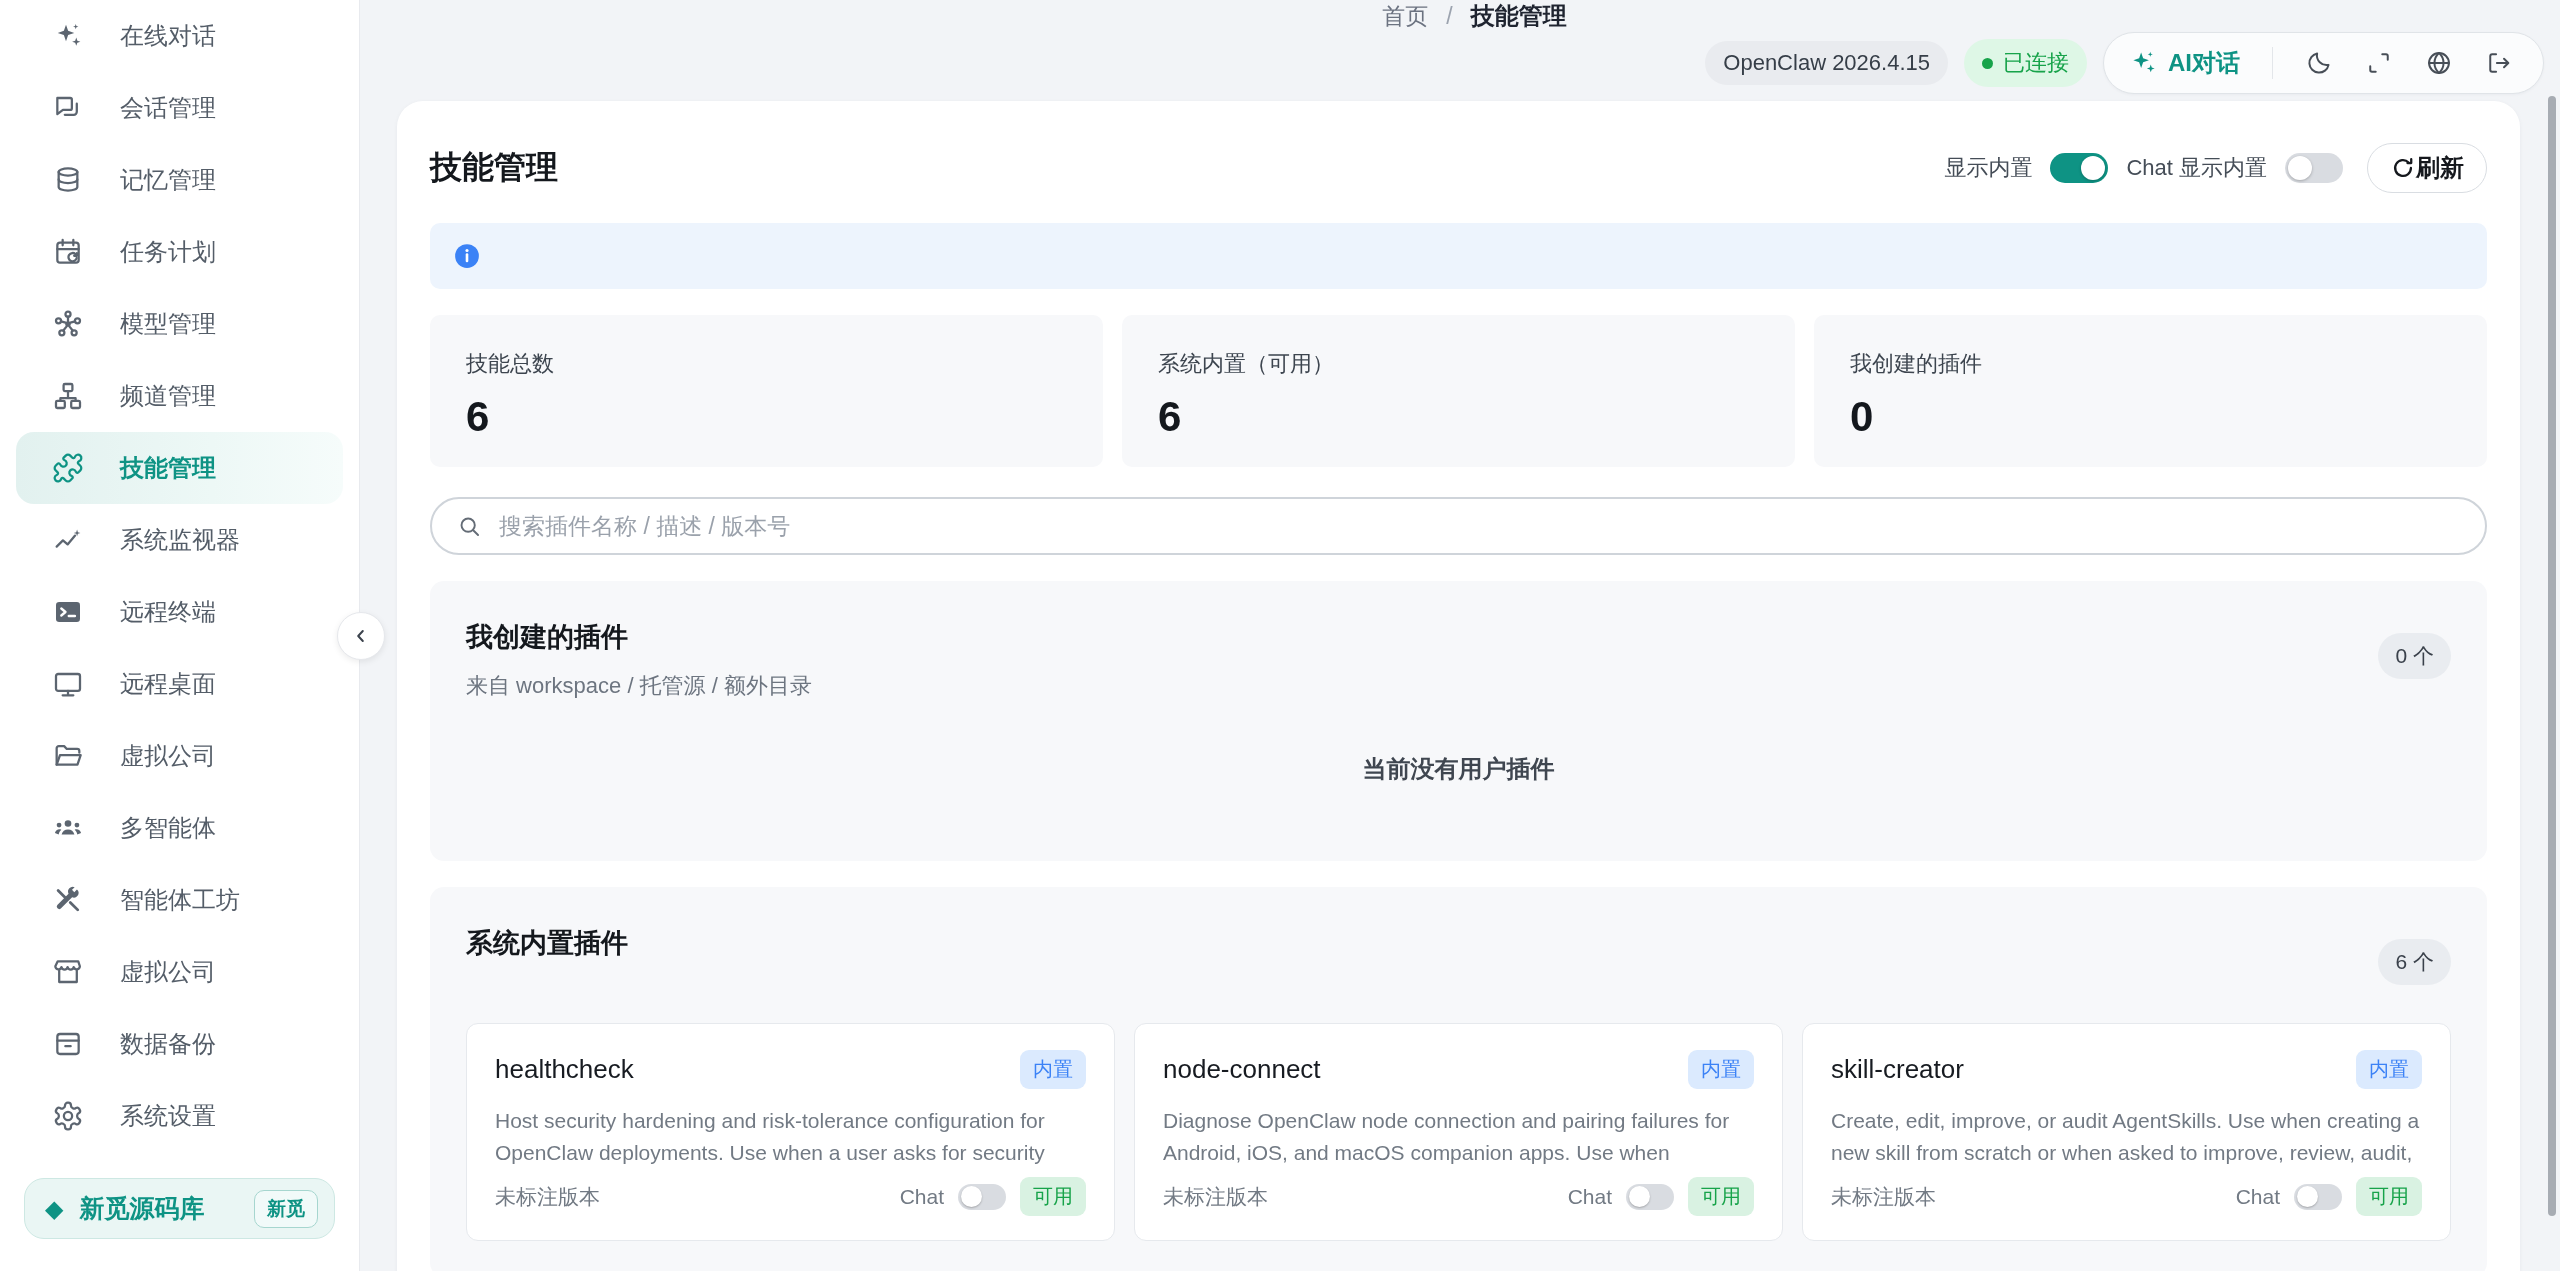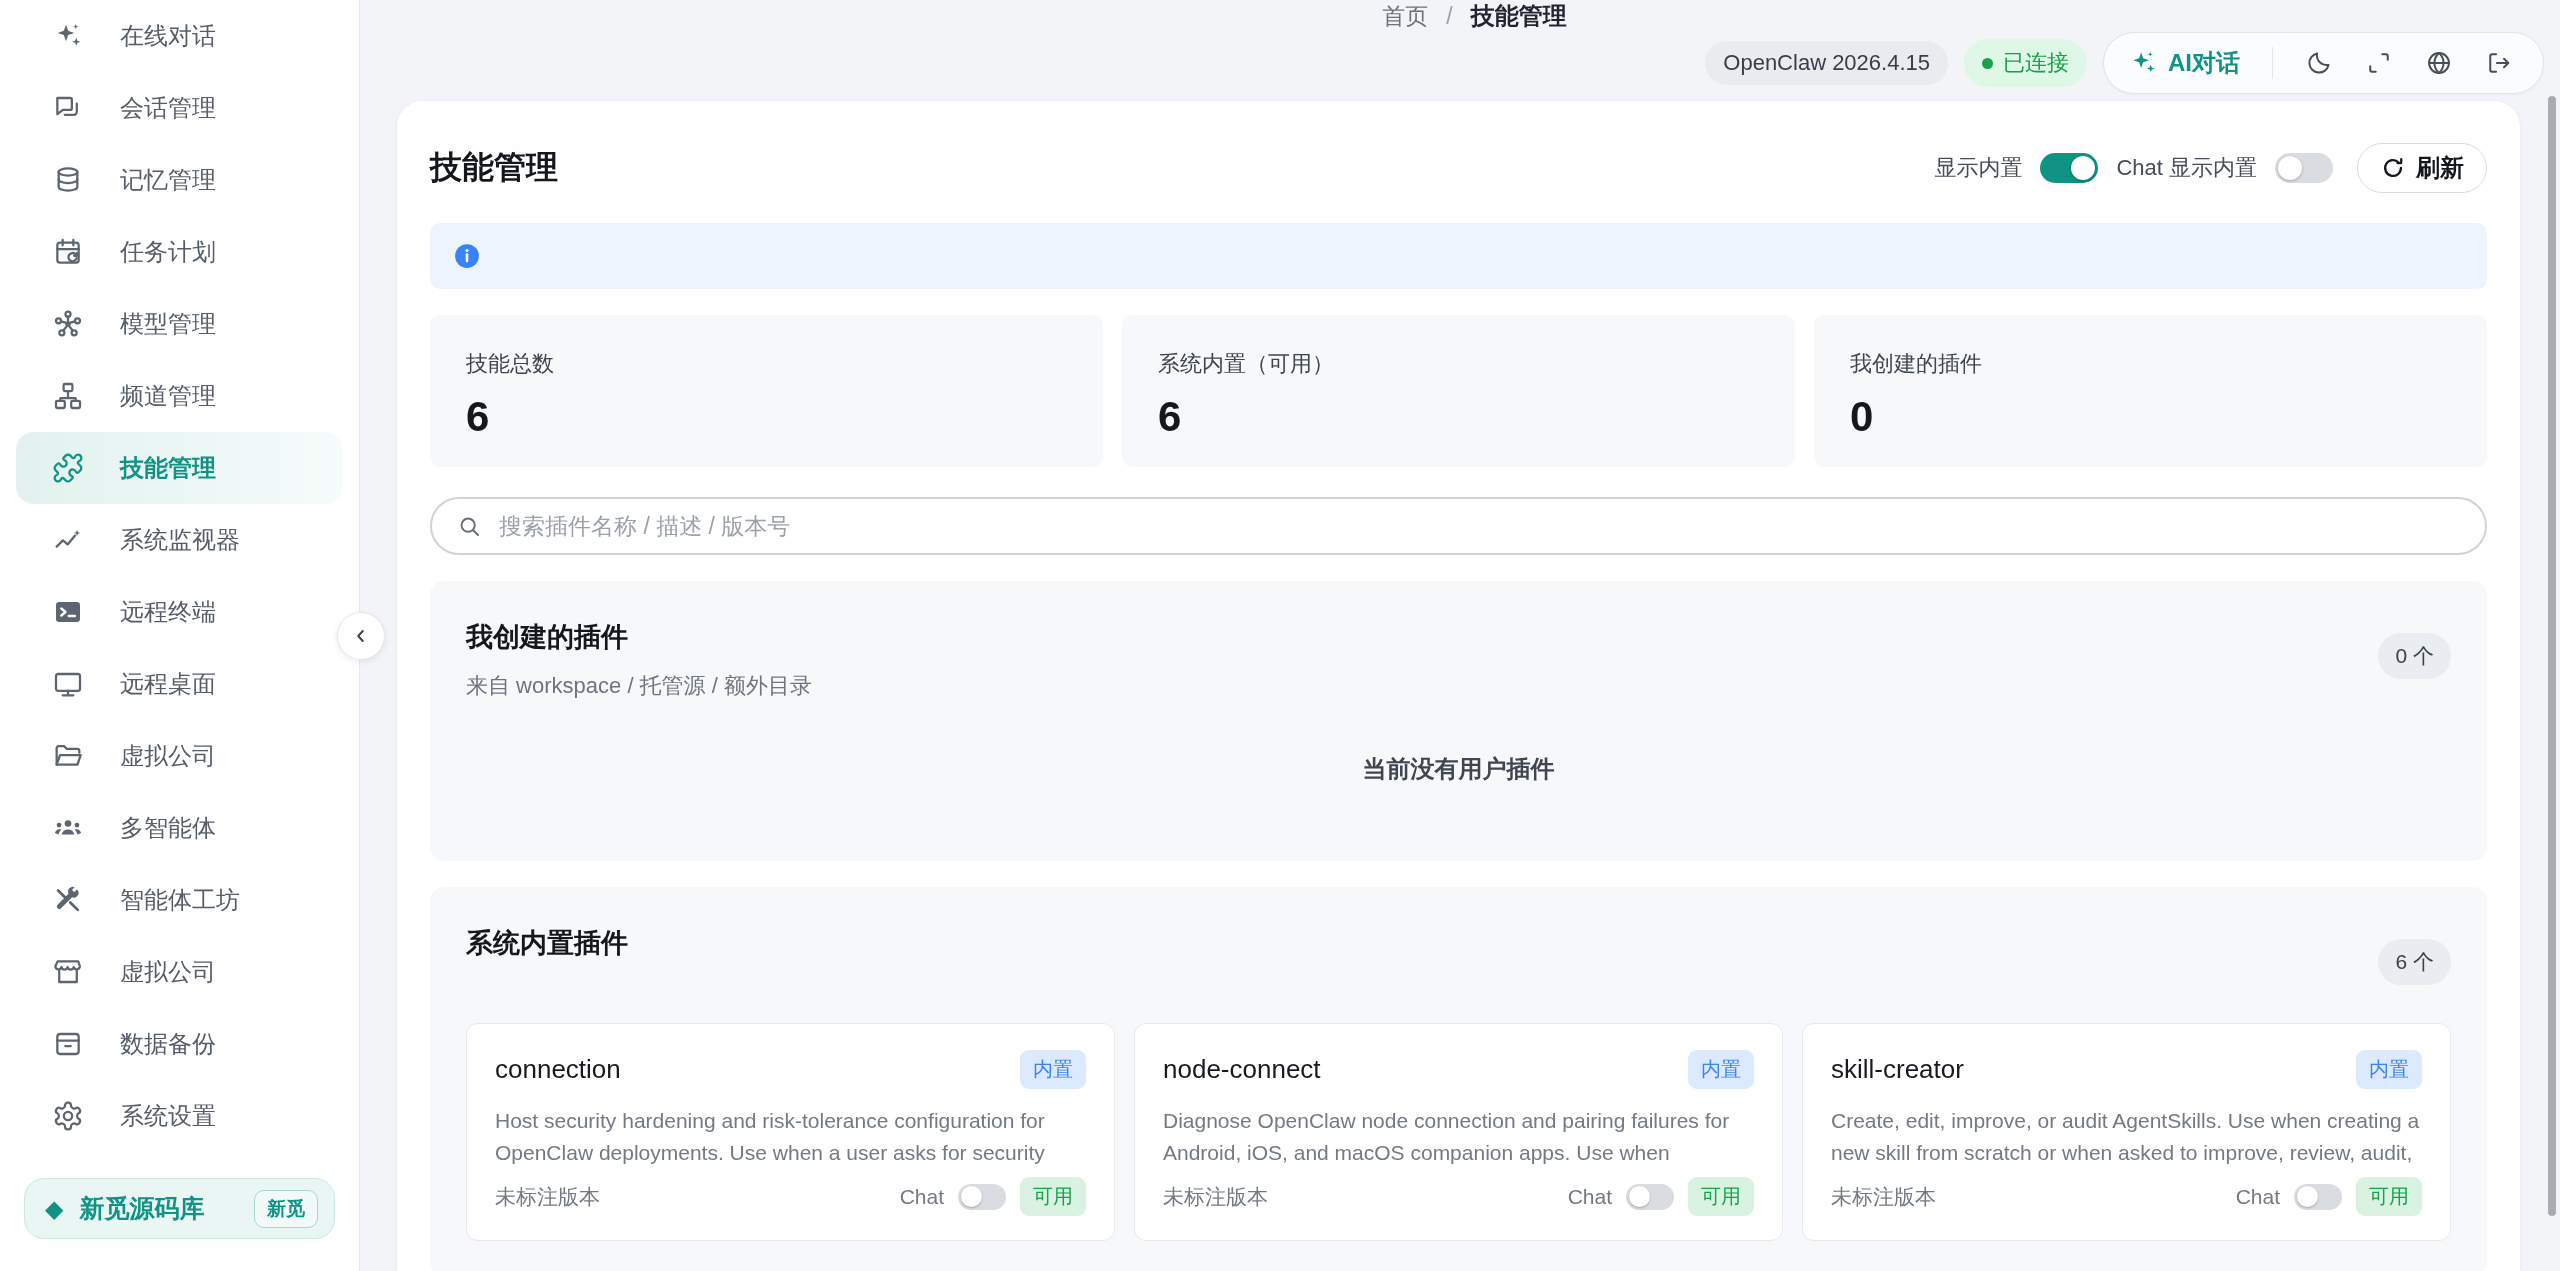--- a/index.html
+++ b/index.html
@@ -59,21 +59,21 @@
   .card-head{display:flex;align-items:center;}
   .page-title{font-size:32px;font-weight:bold;color:#14181d;}
   .head-controls{margin-left:auto;display:flex;align-items:center;gap:18px;font-size:22px;color:#454d57;}
   .switch{width:58px;height:30px;border-radius:16px;position:relative;cursor:pointer;flex:0 0 58px;}
   .switch .knob{position:absolute;top:3px;width:24px;height:24px;border-radius:50%;background:#ffffff;
     box-shadow:0 1px 3px rgba(0,0,0,.25);}
   .switch.on{background:#0e9384;}
   .switch.on .knob{right:3px;}
   .switch.off{background:#d9dce1;}
   .switch.off .knob{left:3px;}
-  .refresh-btn{display:flex;align-items:center;gap:10px;height:48px;padding:0 22px;margin-left:6px;
+  .refresh-btn{display:flex;align-items:center;height:48px;padding:0 22px;margin-left:6px;
     border:1px solid #d9dde2;border-radius:26px;background:#ffffff;color:#15181d;
     font-size:24px;font-weight:bold;cursor:pointer;}
   .refresh-btn .ric{width:26px;height:26px;}
 
   .info-banner{margin-top:30px;background:#edf4fd;border-radius:10px;height:66px;
     display:flex;align-items:center;gap:18px;padding:0 22px;font-size:24px;color:#262e3a;}
   .info-ic{width:30px;height:30px;flex:0 0 30px;}
 
   .stats{margin-top:26px;display:grid;grid-template-columns:1fr 1fr 1fr;gap:19px;}
   .stat-card{background:#f7f8fa;border-radius:10px;height:152px;box-sizing:border-box;padding:34px 36px;}
@@ -388,21 +388,21 @@
       <div>
         <div class="panel-title">系统内置插件</div>
       </div>
       <span class="count-badge">6 个</span>
     </div>
 
     <div class="plugin-grid">
 
       <div class="plugin-card">
         <div class="pc-head">
-          <span class="pc-name">connection</span>
+          <span class="pc-name">healthcheck</span>
           <span class="pc-badge">内置</span>
         </div>
         <div class="pc-desc">Host security hardening and risk-tolerance configuration for OpenClaw deployments. Use when a user asks for security audits, firewall/SSH/update hardening, risk posture, exposur...</div>
         <div class="pc-foot">
           <span>未标注版本</span>
           <span class="chat-label">Chat</span>
           <div class="mini-switch">
               <div class="knob"></div>
             </div>
           <span class="ok-badge">可用</span>

